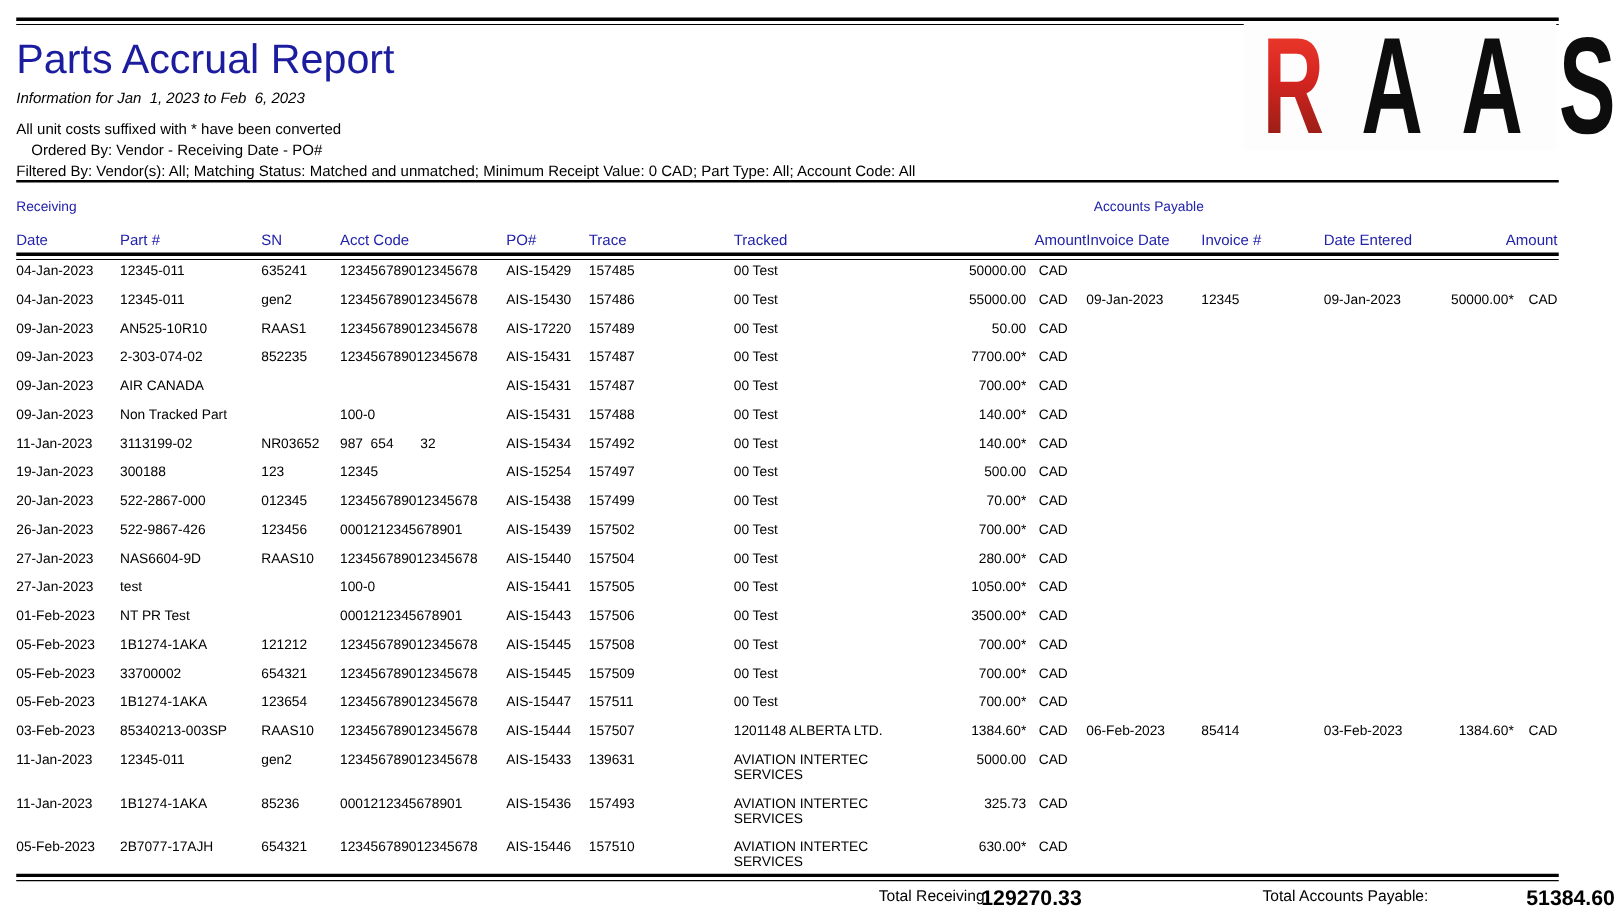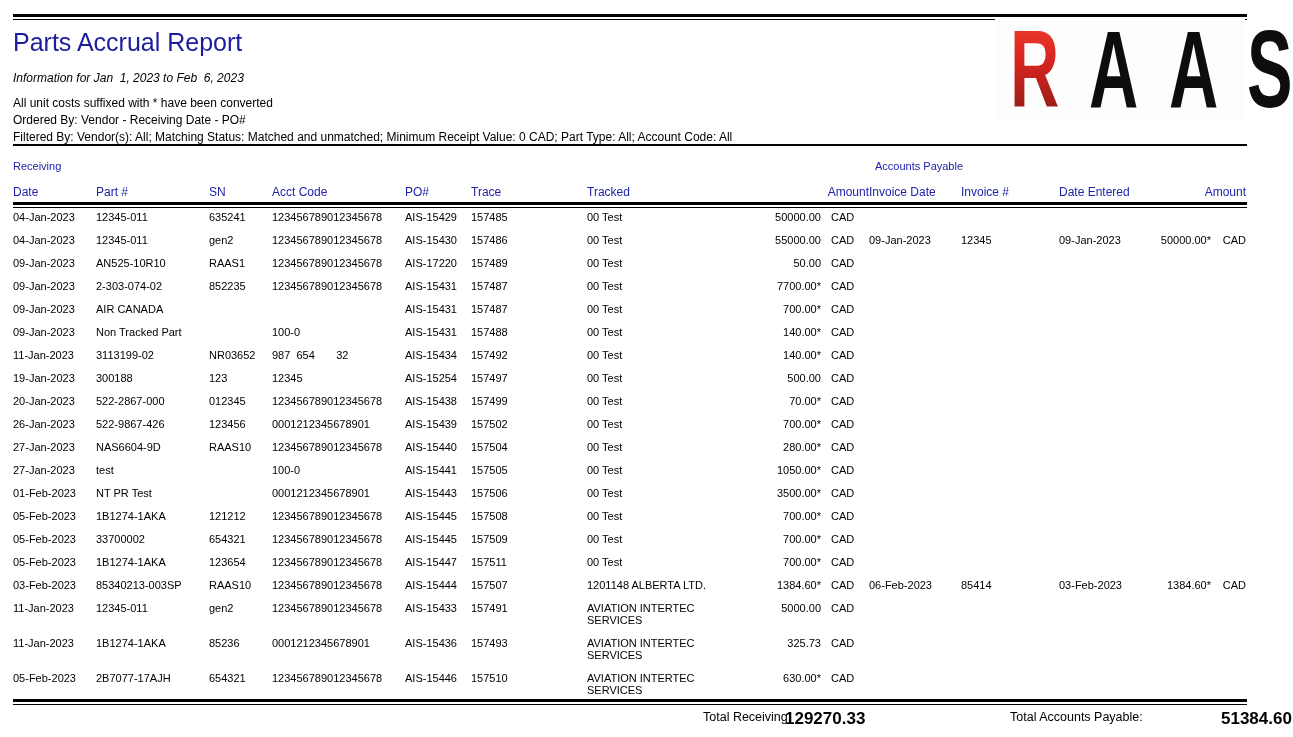--- a/index.html
+++ b/index.html
@@ -5,25 +5,25 @@
   html,body{margin:0;padding:0;}
   body{
     width:1293px;height:737px;background:#ffffff;position:relative;overflow:hidden;
     font-family:"Liberation Sans", sans-serif;color:#000;
   }
   .abs{position:absolute;}
   
   .rule-double{height:6px;background:linear-gradient(to bottom,#000 0,#000 3px,transparent 3px,transparent 5px,#000 5px,#000 6px);}
   .rule-single{height:2px;background:#000;}
   
-  #report-title{left:13px;top:28px;font-size:25px;color:#1c1c9e;letter-spacing:0px;}
+  #report-title{left:13px;top:28px;font-size:33px;color:#1c1c9e;letter-spacing:0px;}
   .subline{left:13px;font-size:12px;white-space:pre;color:#000;}
   #sub-info{top:71px;font-style:italic;}
   #sub-converted{top:96px;}
-  #sub-ordered{top:113px;}
+  #sub-ordered{top:113px;margin-left:12px;}
   #sub-filtered{top:130px;}
   
   #logo-box{left:995px;top:17px;width:250px;height:103px;background:#fdfdfd;display:flex;justify-content:space-between;align-items:center;z-index:3;}
   .logo-letter{font-size:110px;line-height:96px;font-weight:bold;transform:scaleX(0.62);transform-origin:center;display:inline-block;}
   .logo-r{background:linear-gradient(180deg,#ef3b2d 0%,#d42420 45%,#8f1d15 100%);-webkit-background-clip:text;background-clip:text;color:transparent;}
   .logo-k{color:#0d0d0d;}
   
   .section-label{top:160px;font-size:11px;color:#2222aa;}
   #sec-receiving{left:13px;}
   #sec-ap{left:875px;}
@@ -379,21 +379,21 @@
     <span class="cell ap-amount">1384.60*</span>
     <span class="cell ap-cur">CAD</span>
   </div>
 
   <div class="row grid-row">
     <span class="cell date">11-Jan-2023</span>
     <span class="cell part">12345-011</span>
     <span class="cell sn">gen2</span>
     <span class="cell acct">123456789012345678</span>
     <span class="cell po">AIS-15433</span>
-    <span class="cell trace">157491</span>
+    <span class="cell trace">139631</span>
     <span class="cell vendor">AVIATION INTERTEC SERVICES</span>
     <span class="cell amount">5000.00</span>
     <span class="cell cur">CAD</span>
     <span class="cell invdate"></span>
     <span class="cell invnum"></span>
     <span class="cell dateent"></span>
     <span class="cell ap-amount"></span>
     <span class="cell ap-cur"></span>
   </div>
 

